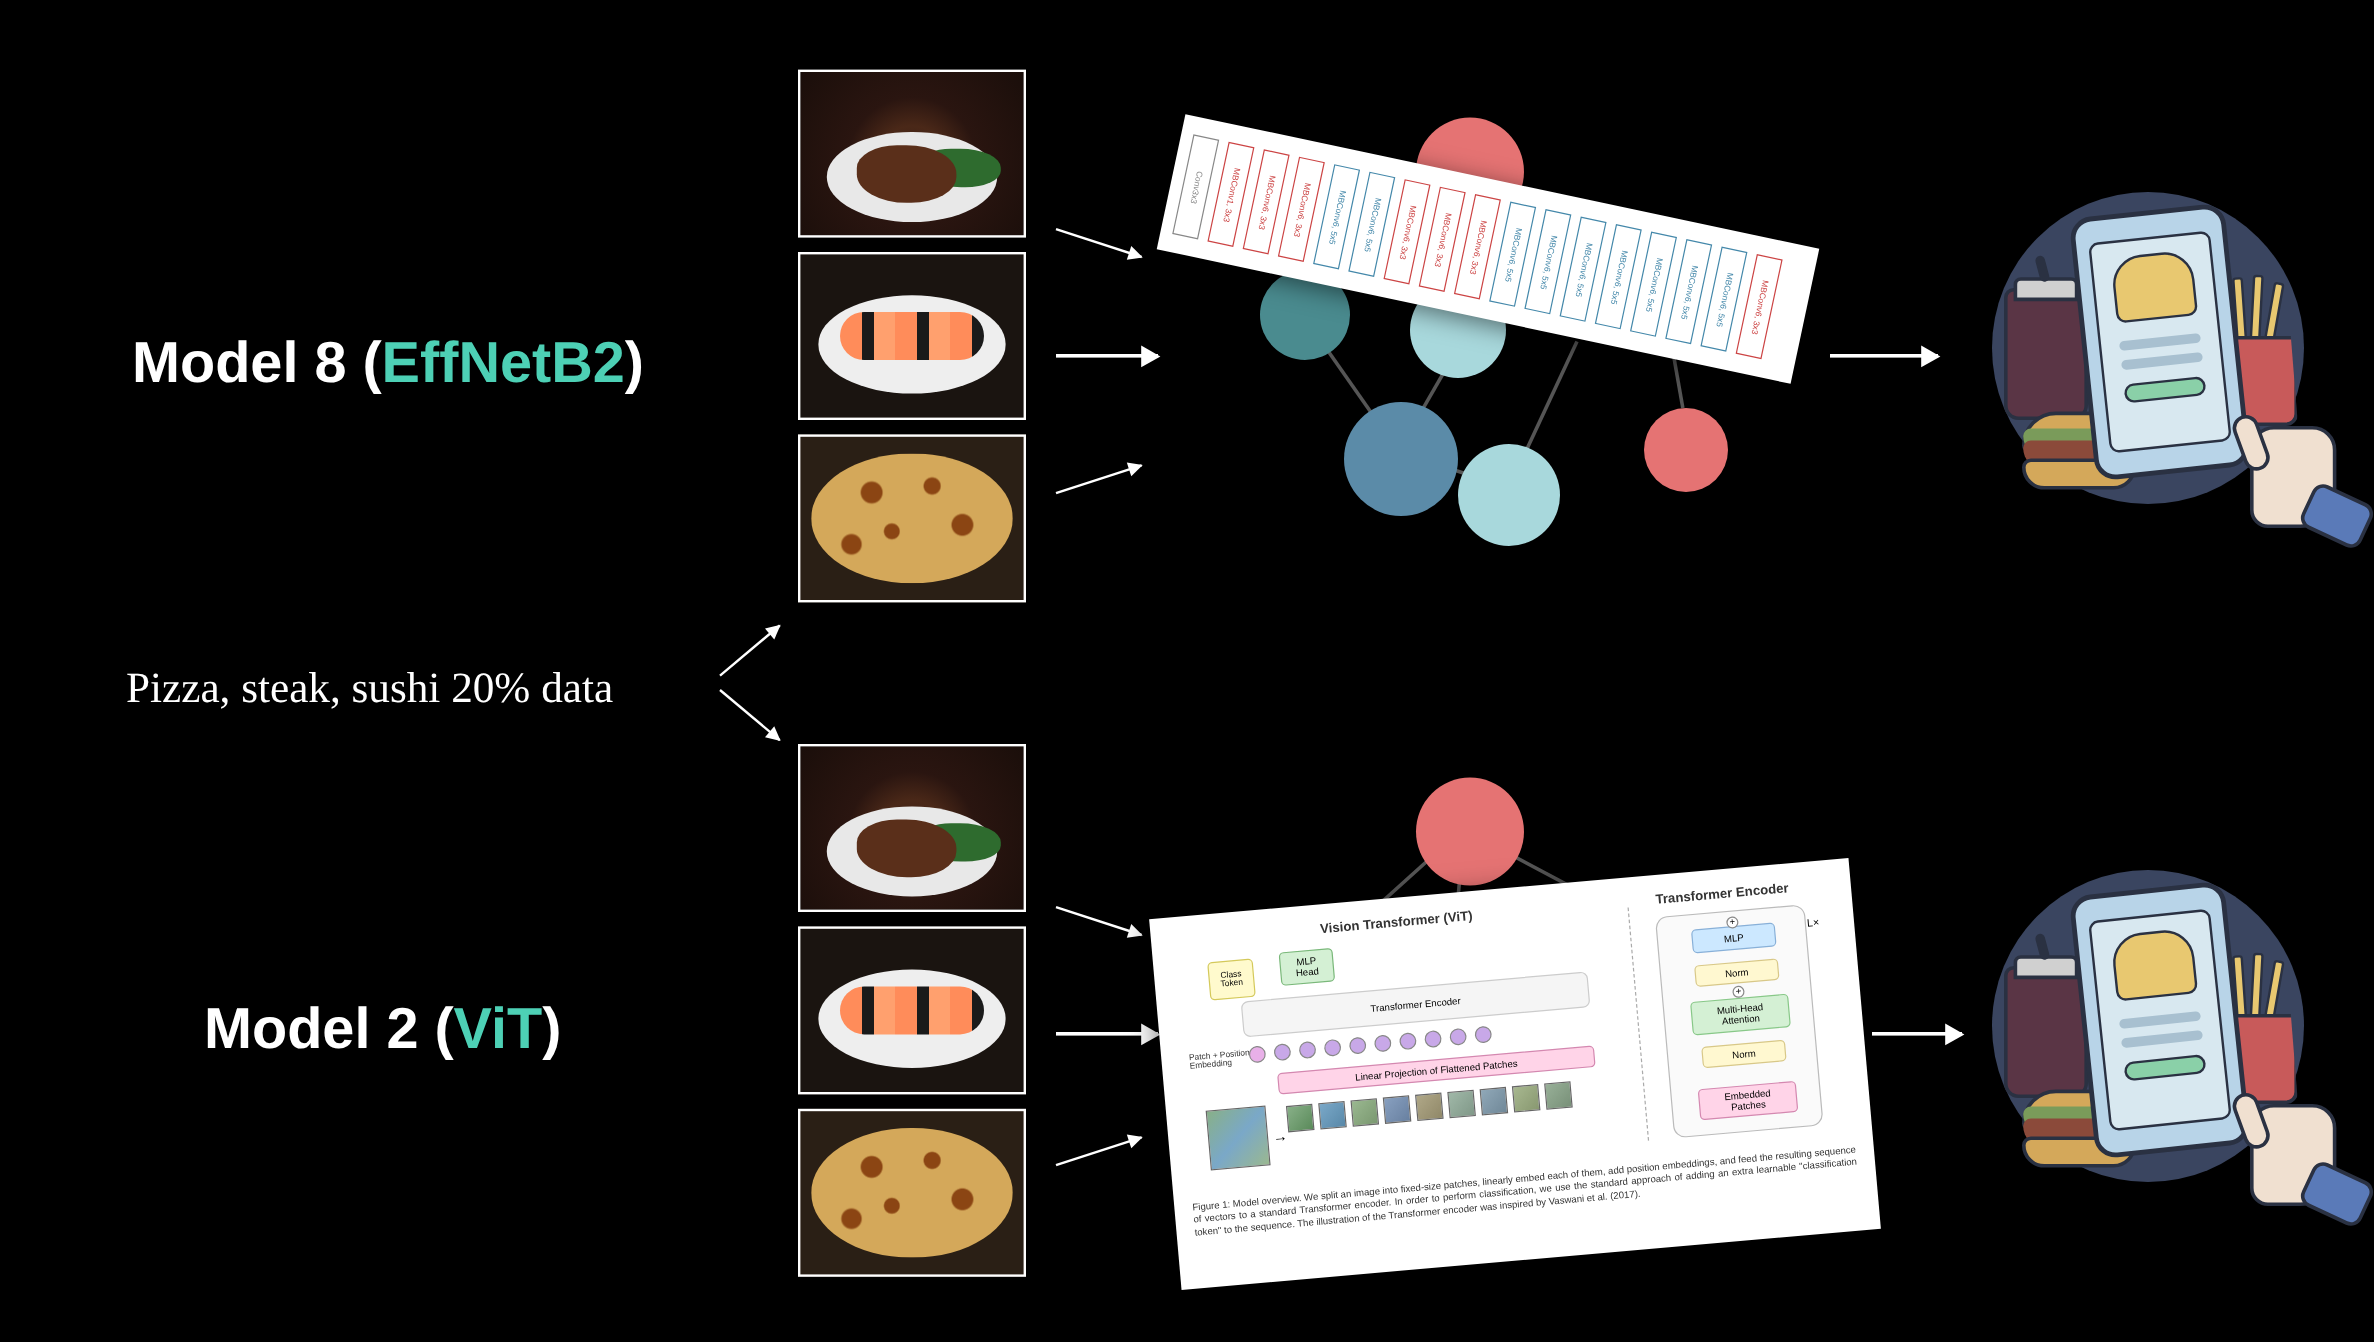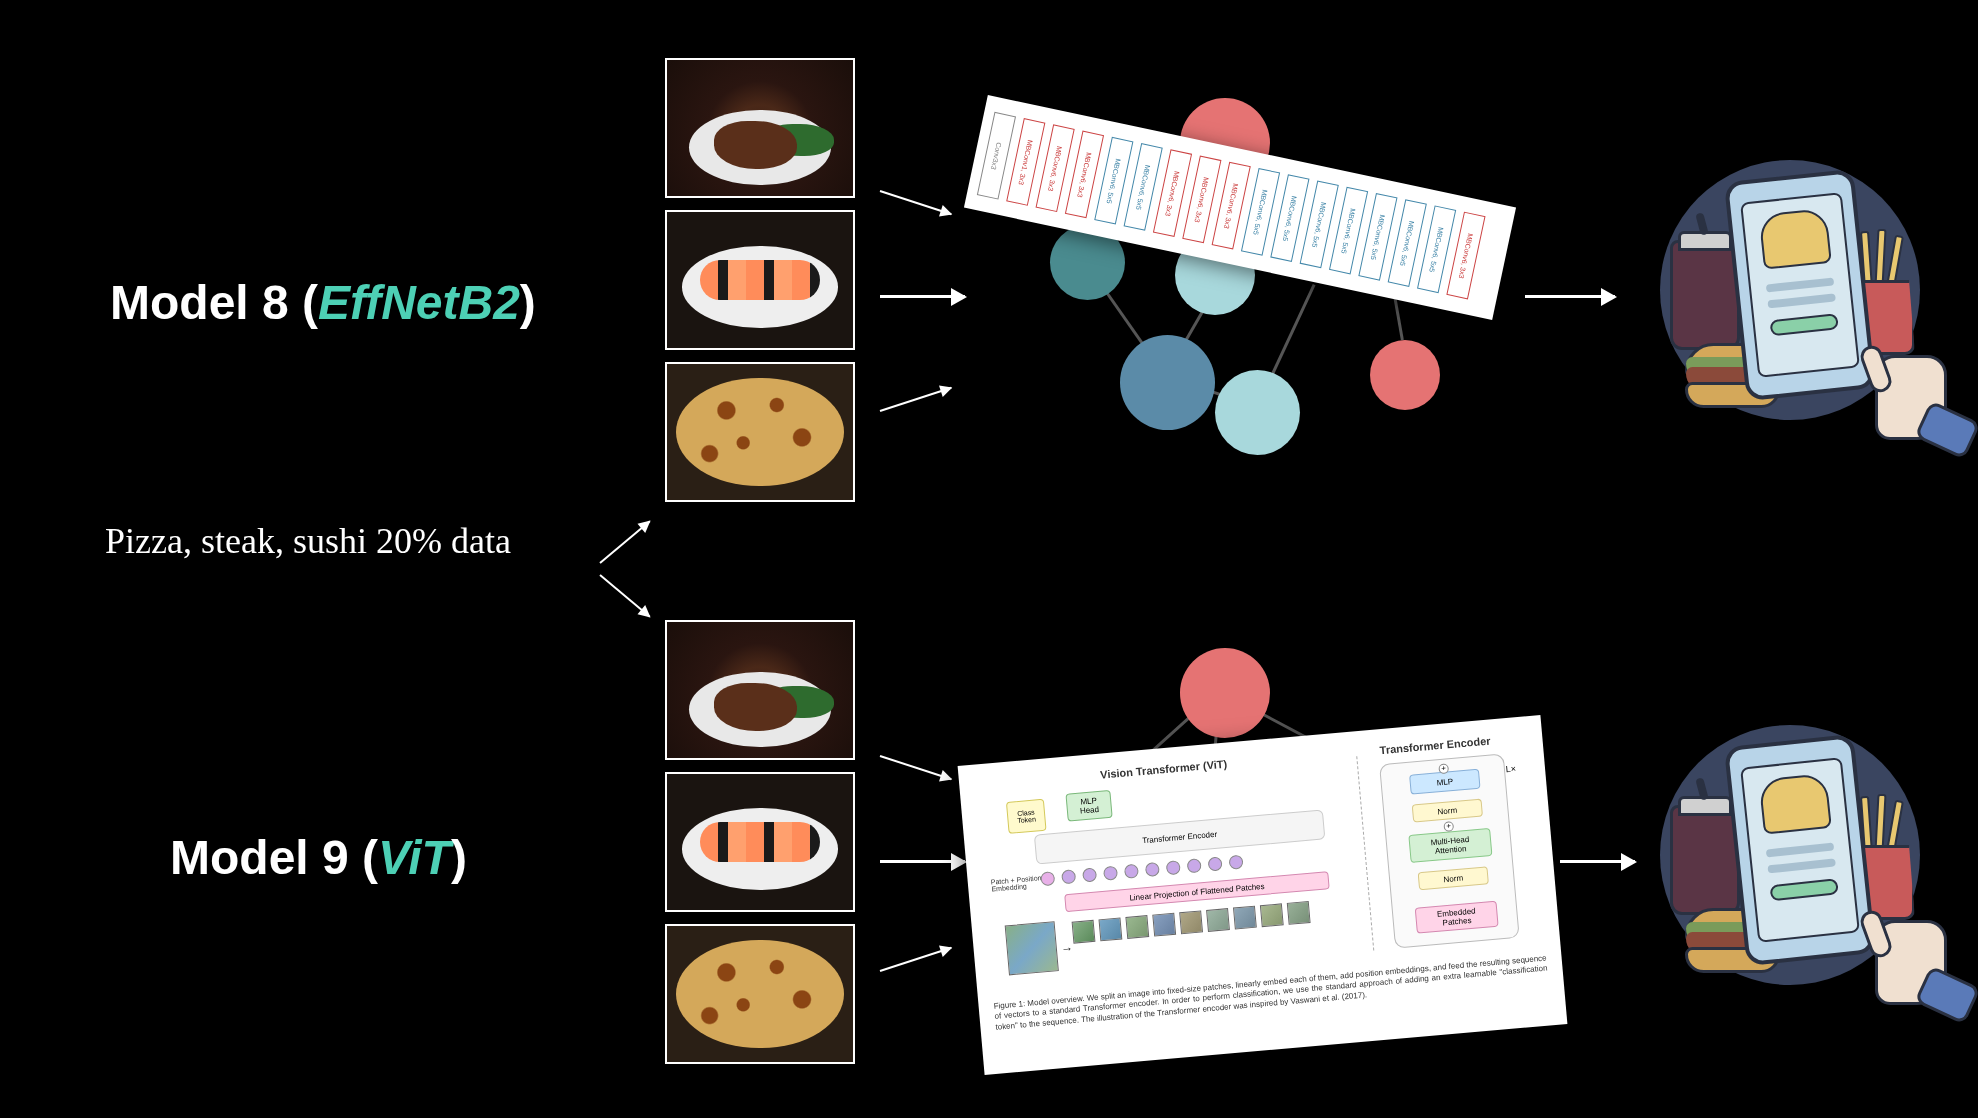--- a/index.html
+++ b/index.html
@@ -12,21 +12,20 @@
     font-family: -apple-system, BlinkMacSystemFont, "Segoe UI", sans-serif;
   }
   .model-label {
     position: absolute;
     color: #fff;
     font-size: 48px;
     font-weight: 600;
   }
   .model-label .accent {
     color: #4DD0B5;
-    font-style: italic;
   }
   .data-label {
     position: absolute;
     color: #fff;
     font-family: "Comic Sans MS", cursive;
     font-size: 36px;
   }
   .food-stack {
     position: absolute;
     display: flex;
@@ -380,24 +379,24 @@
   }
 </style>
 </head>
 <body>
 
 <div class="model-label" style="left:110px; top:275px;">
   <span>Model 8 (</span><span class="accent">EffNetB2</span><span>)</span>
 </div>
 
 <div class="model-label" style="left:170px; top:830px;">
-  <span>Model 9 (</span><span class="accent">ViT</span><span>)</span>
-</div>
-
-<div class="data-label" style="left:105px; top:520px;">Pizza, steak, sushi 20% data</div>
+  <span>Model 2 (</span><span class="accent">ViT</span><span>)</span>
+</div>
+
+<div class="data-label" style="left:105px; top:552px;">Pizza, steak, sushi 20% data</div>
 
 <div class="thin-arrow" style="left:600px; top:562px; transform: rotate(-40deg); width:65px;"></div>
 <div class="thin-arrow" style="left:600px; top:574px; transform: rotate(40deg); width:65px;"></div>
 
 <div class="food-stack" style="left:665px; top:58px;">
   <div class="food-img steak"></div>
   <div class="food-img sushi"></div>
   <div class="food-img pizza"></div>
 </div>
 

